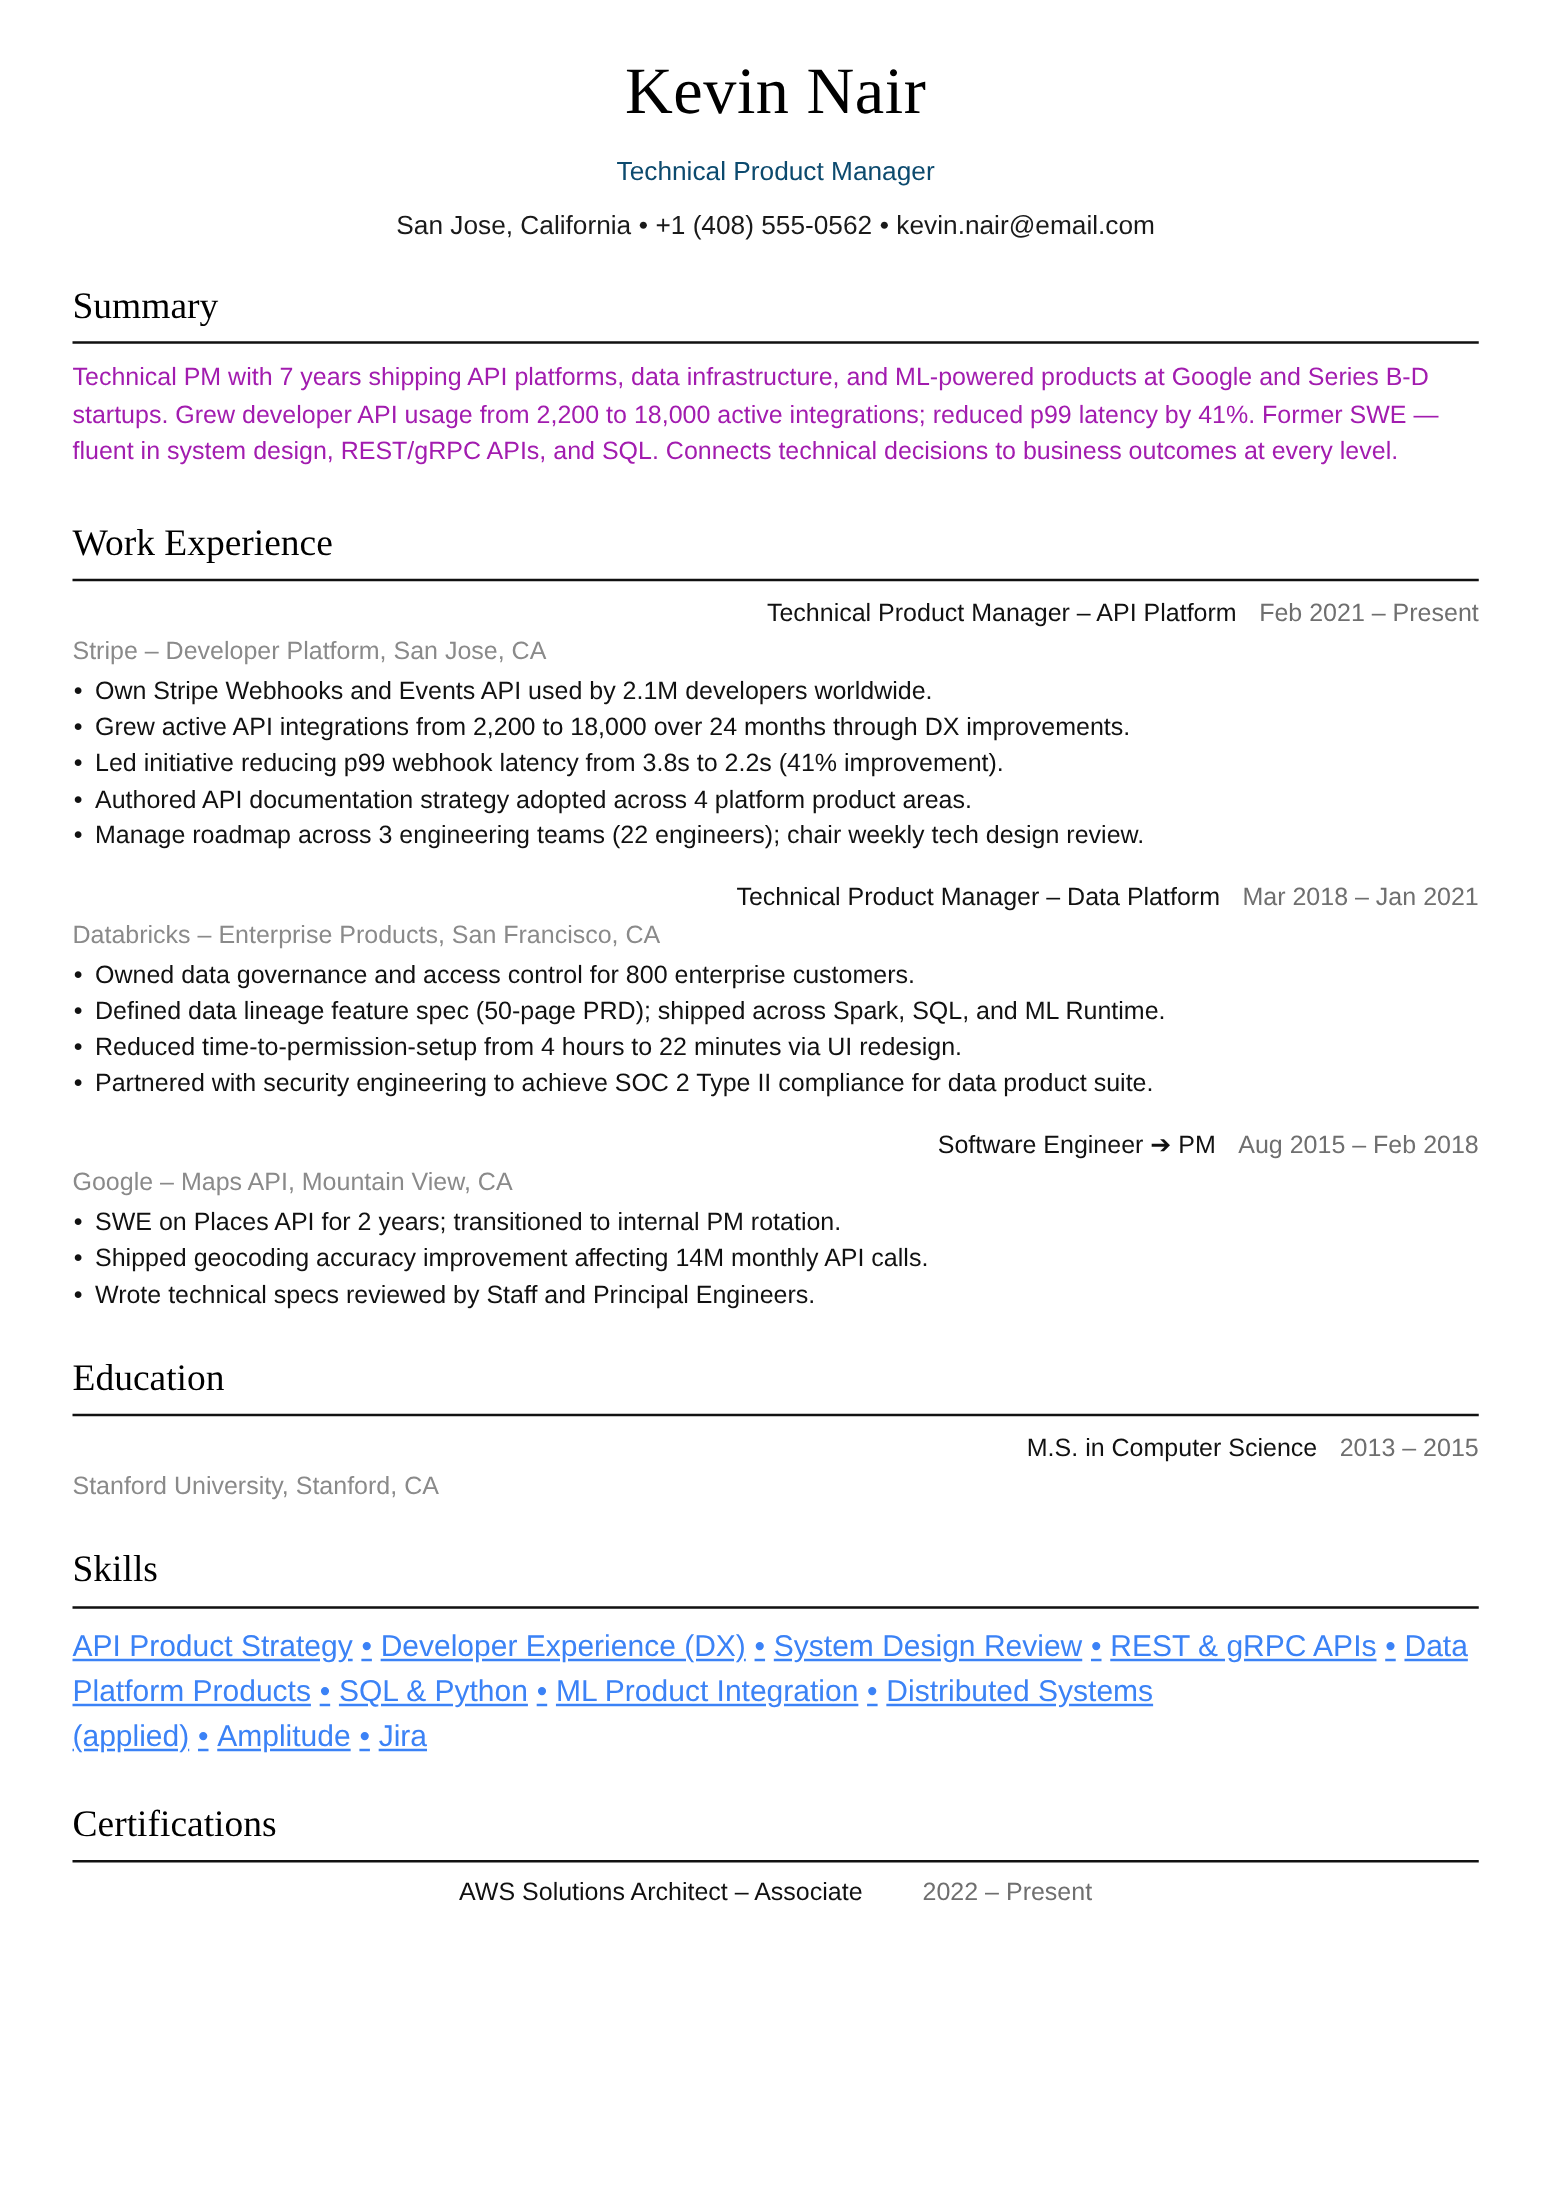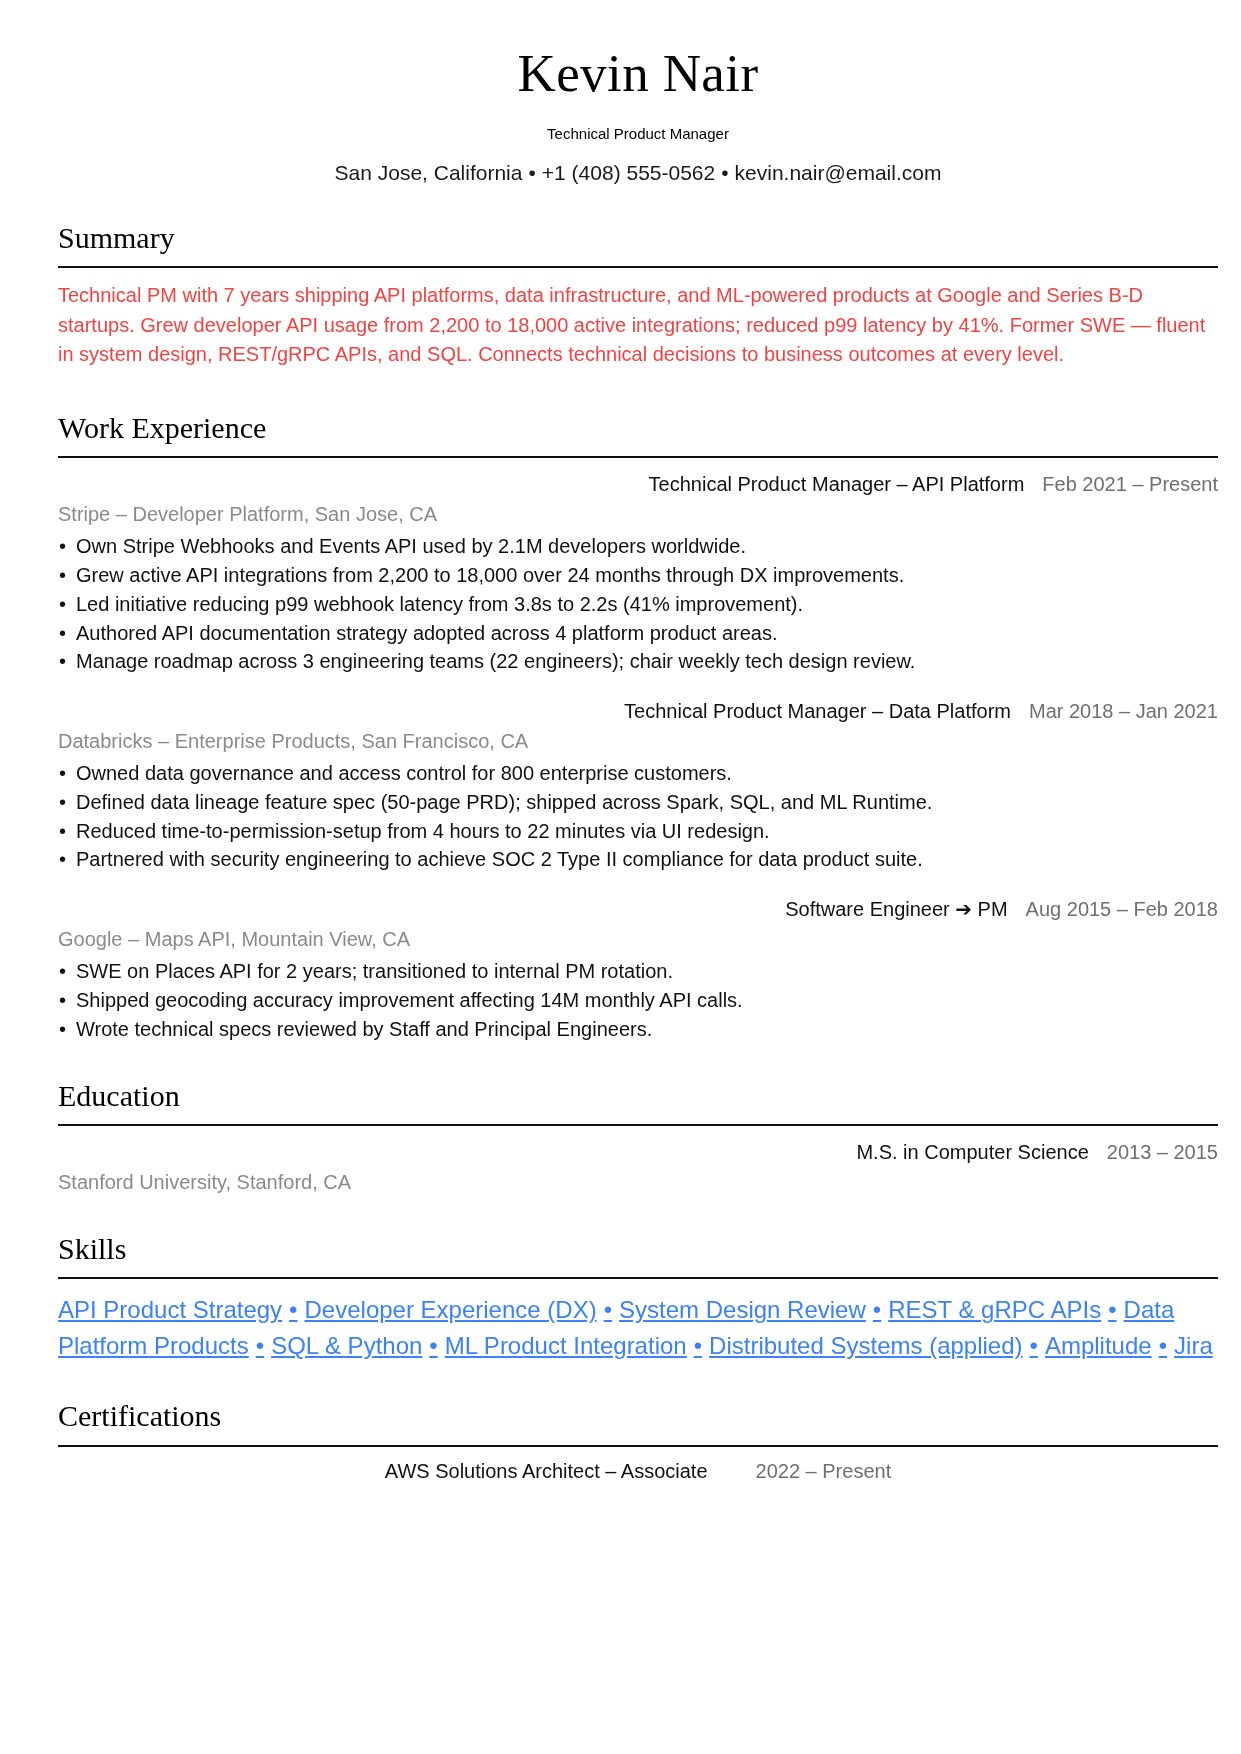--- a/index.html
+++ b/index.html
@@ -10,42 +10,42 @@
   body {
     font-family: "Liberation Sans", sans-serif;
     color: #000000;
   }
   .page {
     width: 1241px;
     height: 1754px;
     position: relative;
     background: #ffffff;
     box-sizing: border-box;
-    padding: 44px 23px 0 58px;
+    padding: 44px 58px 0 58px;
     overflow: hidden;
   }
 
   
   .resume-header {
     text-align: center;
     margin-bottom: 34px;
   }
   .cand-name {
     font-family: "Liberation Serif", serif;
     font-size: 53px;
     font-weight: 400;
     letter-spacing: 0.4px;
     line-height: 1.12;
     margin: 0 0 22px 0;
     color: #000;
   }
   .cand-title {
-    font-size: 15px;
+    font-size: 21px;
     font-weight: 400;
-    color: #000000;
+    color: #0c4a6e;
     margin: 0 0 17px 0;
     line-height: 1.2;
   }
   .cand-contact {
     font-size: 21px;
     color: #1a1a1a;
     line-height: 1.2;
   }
   .cand-contact .sep {
     padding: 0 6px;
@@ -69,21 +69,21 @@
     border-top: 2.3px solid #111;
     margin: 0 0 13px 0;
     width: 100%;
   }
   .space-top-lg { margin-top: 40px; }
   .space-top-md { margin-top: 34px; }
 
   .summary-text {
     font-size: 20px;
     line-height: 1.48;
-    color: #ef4444;
+    color: #a21caf;
     margin: 0;
   }
 
   
   .entry {
     margin-bottom: 22px;
   }
   .entry:last-child { margin-bottom: 0; }
   .entry-head {
     display: flex;

